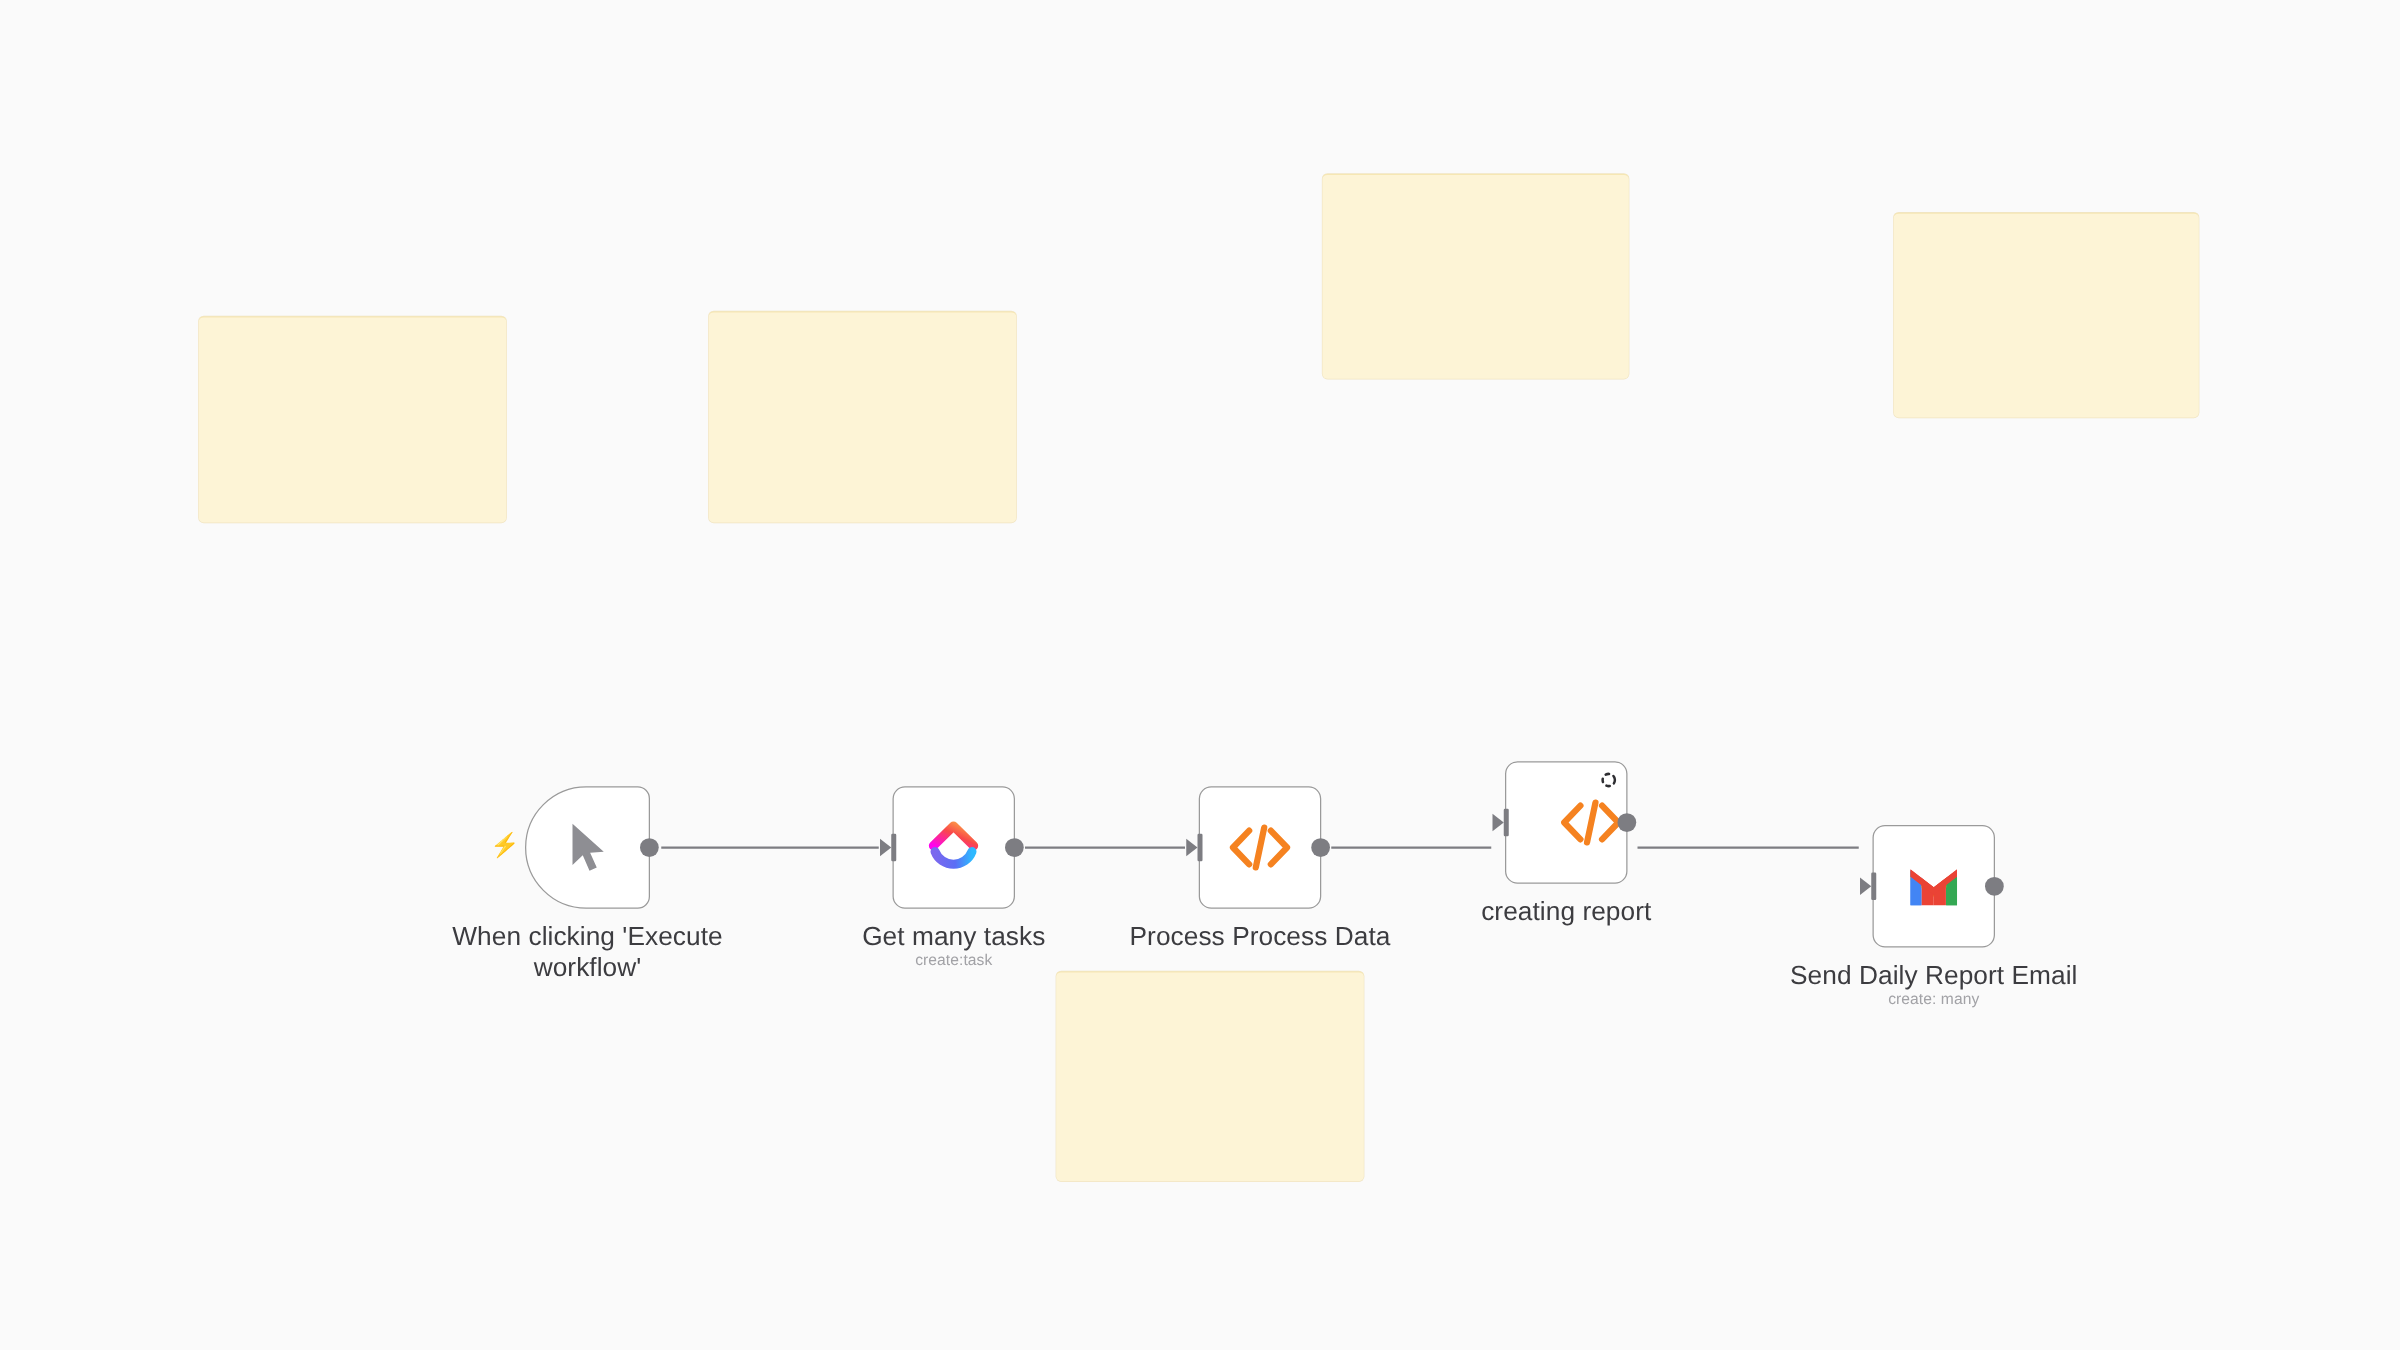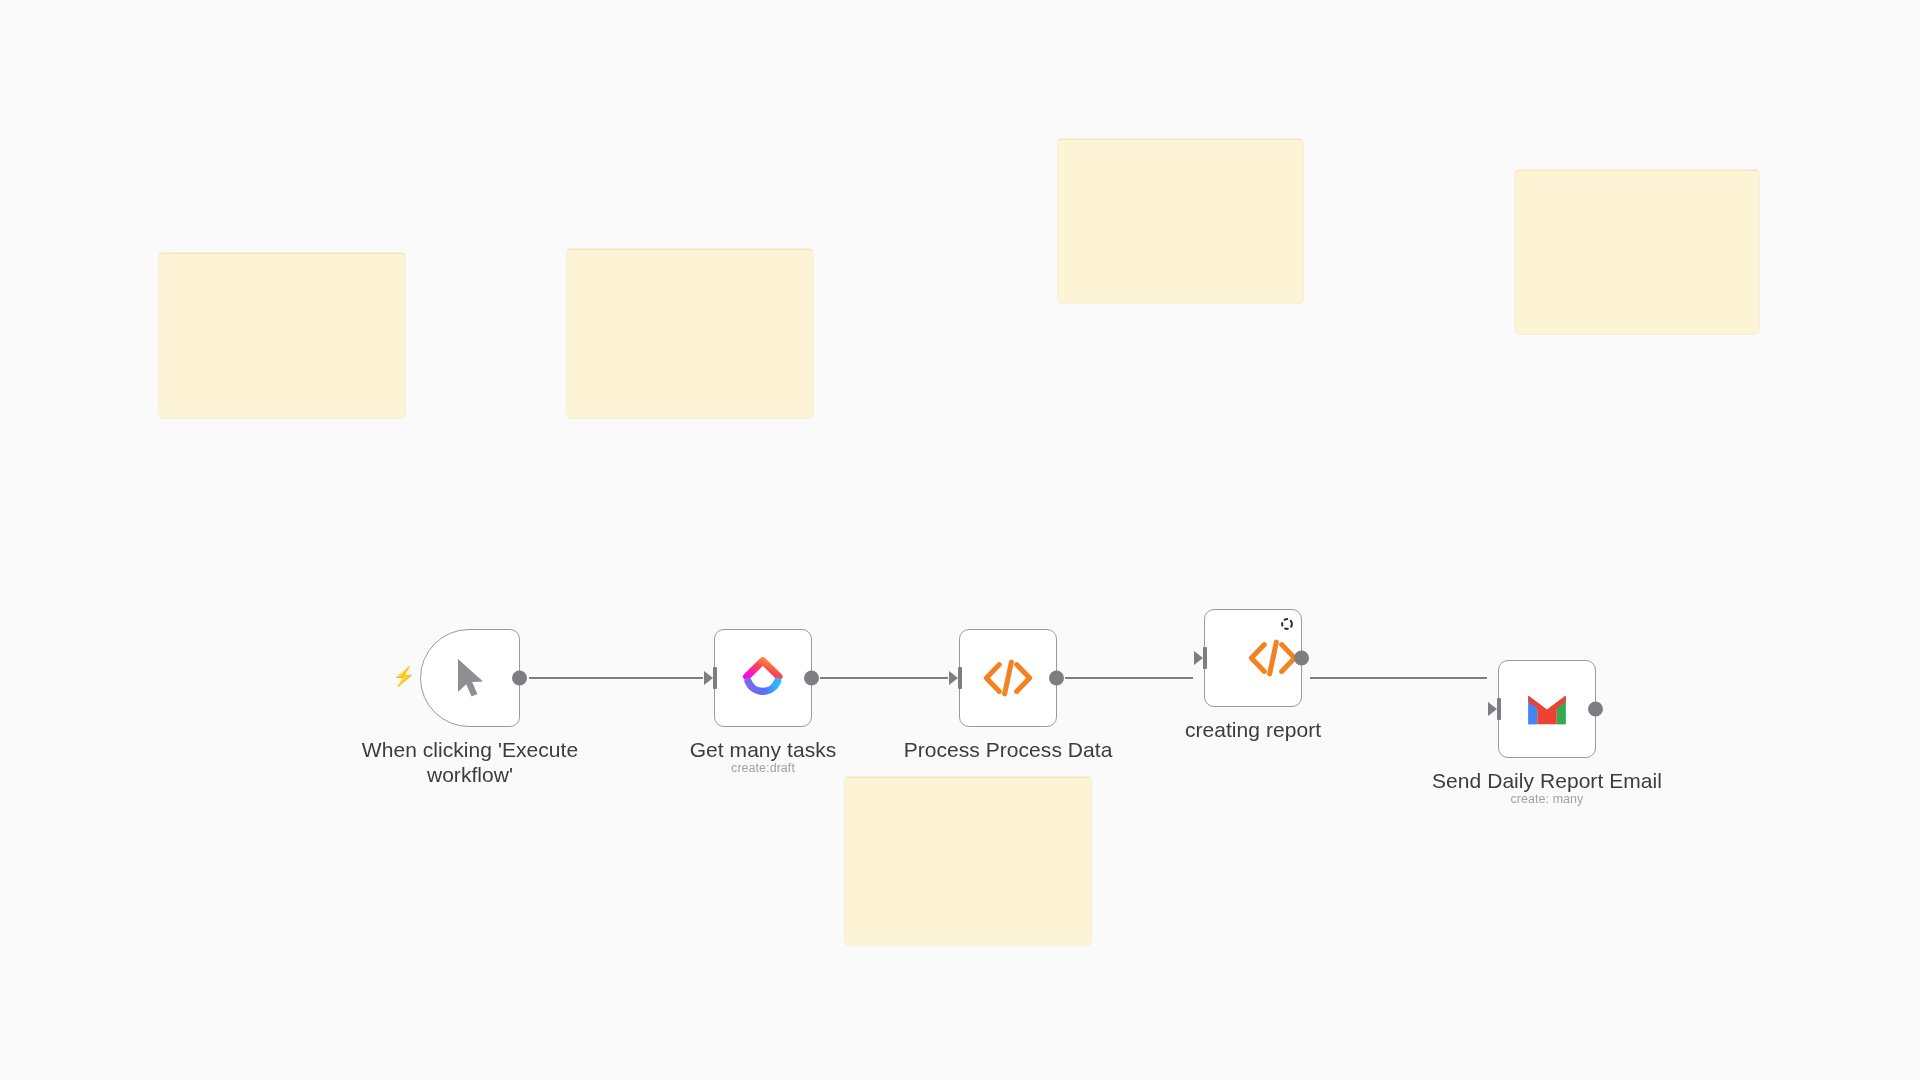--- a/index.html
+++ b/index.html
@@ -189,21 +189,21 @@
           </defs>
           <path d="M7 22.5 L23.8 6 L40.6 22.5" fill="none" stroke="url(#cuTop)" stroke-width="7.6" stroke-linecap="round" stroke-linejoin="round"></path>
           <path d="M8.4 27.4 A16.5 16.5 0 0 0 39.2 27.4" fill="none" stroke="url(#cuBot)" stroke-width="7.6" stroke-linecap="round"></path>
         </svg>
         <div class="in-port">
           <div class="tri"></div>
           <div class="bar"></div>
         </div>
         <div class="out-dot"></div>
         <div class="node-label">Get many tasks</div>
-        <div class="node-subtitle sub-1line">create:draft</div>
+        <div class="node-subtitle sub-1line">create:task</div>
       </div>
       <div class="node" style="left: 959px; top: 629px;">
         <svg class="icon-svg" width="50" height="40" viewBox="0 0 52 40">
           <path d="M17 6 L3.5 20 L17 34" fill="none" stroke="#f58220" stroke-width="5.2" stroke-linecap="round" stroke-linejoin="round"></path>
           <path d="M35 6 L48.5 20 L35 34" fill="none" stroke="#f58220" stroke-width="5.2" stroke-linecap="round" stroke-linejoin="round"></path>
           <path d="M29.5 3.5 L22.5 36.5" fill="none" stroke="#f58220" stroke-width="5.2" stroke-linecap="round"></path>
         </svg>
         <div class="in-port">
           <div class="tri"></div>
           <div class="bar"></div>

